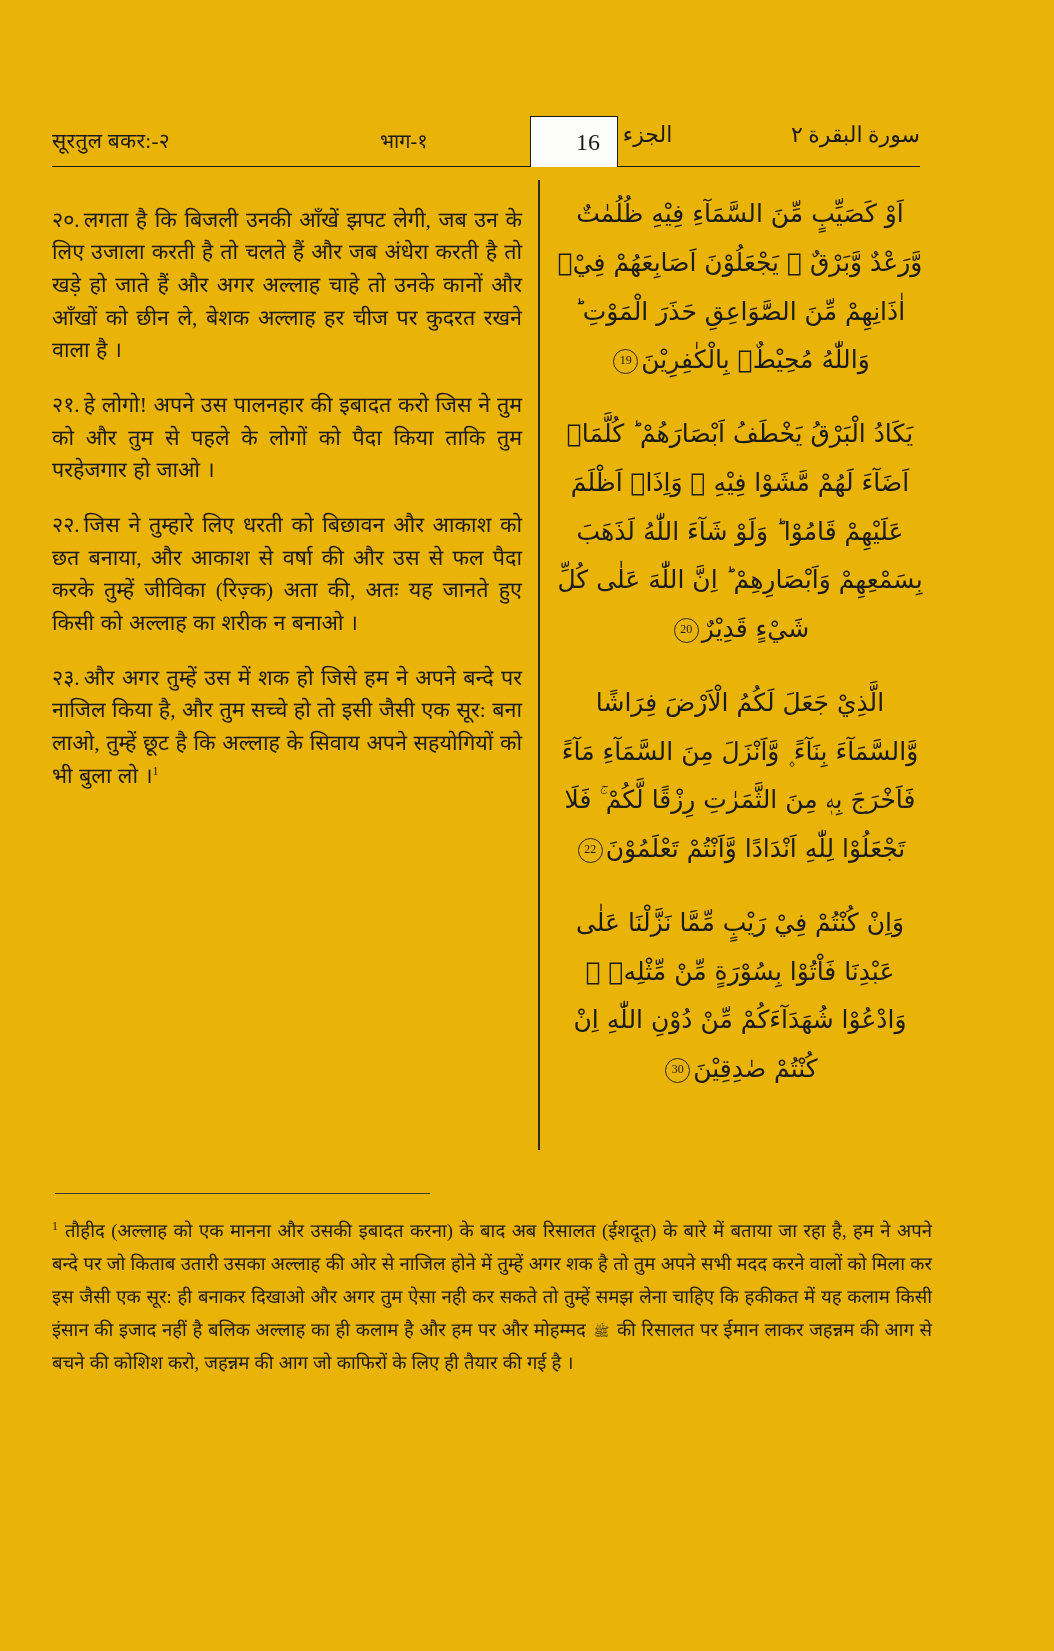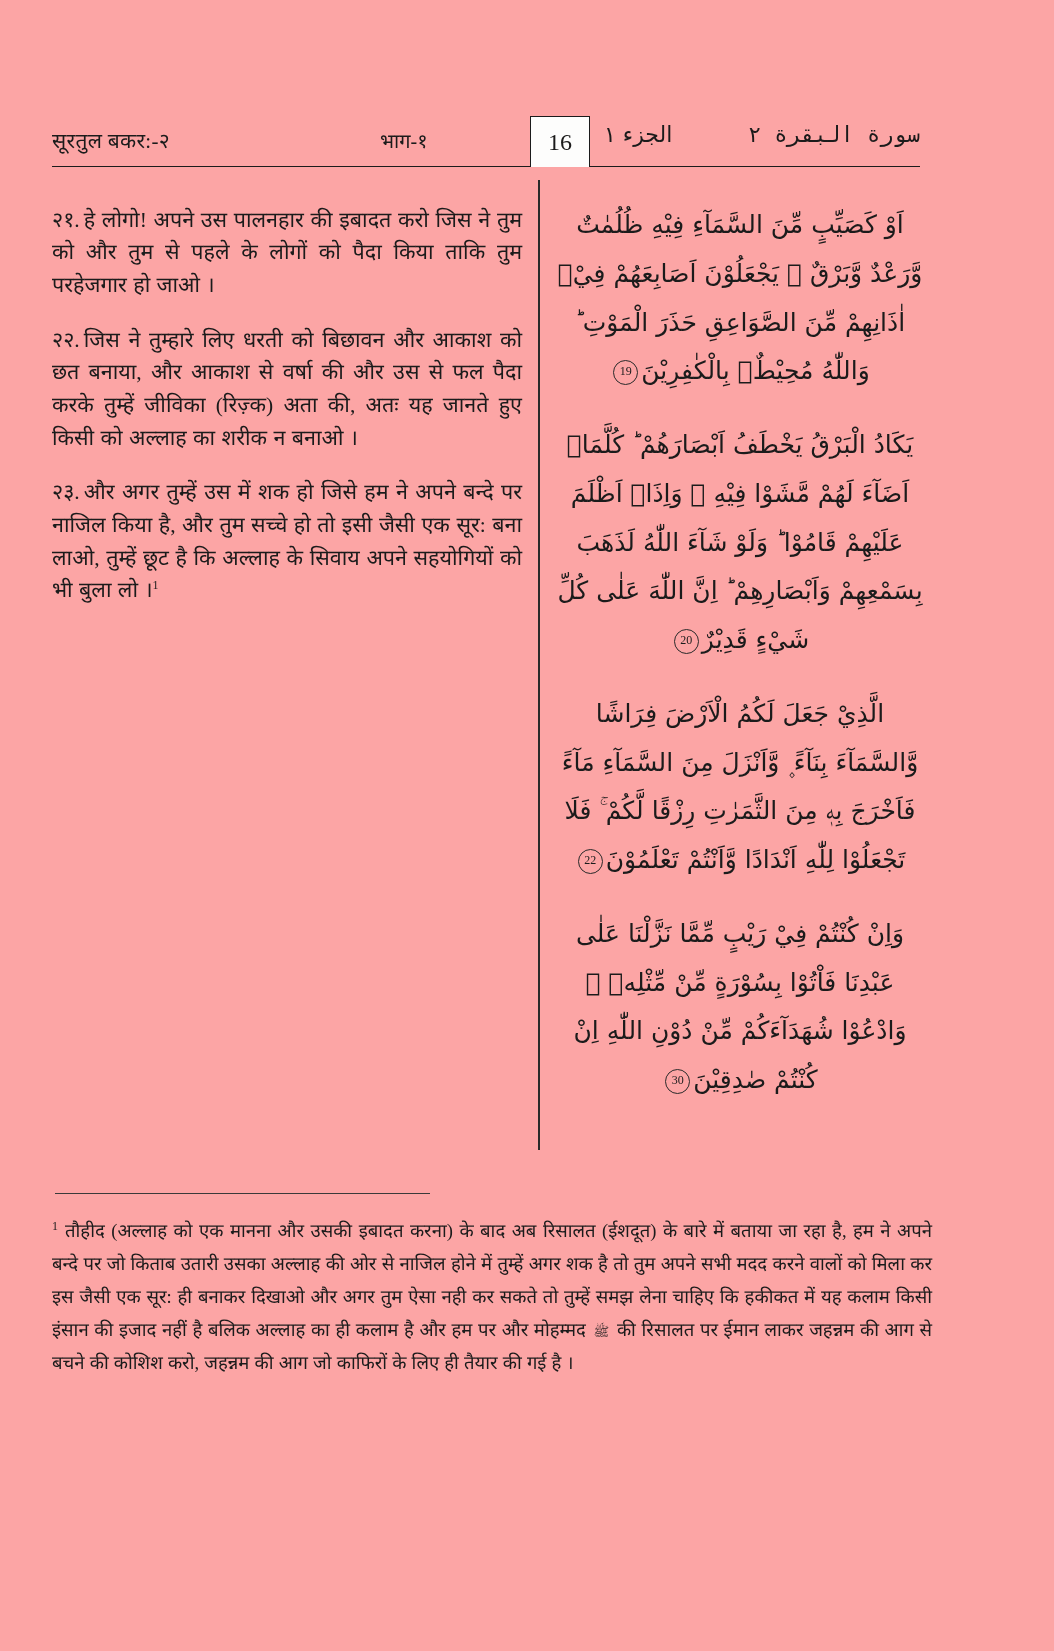--- a/index.html
+++ b/index.html
@@ -13,21 +13,21 @@
     font-family: "Liberation Serif", "DejaVu Serif", serif;
     color: #1b1b1b;
     position: relative;
     overflow: hidden;
   }
   .page {
     position: absolute;
     left: 0; top: 0;
     width: 1054px;
     height: 1651px;
-    background: #fca5a5;
+    background: #eab308;
   }
 
   
   .header {
     position: absolute;
     left: 52px;
     top: 122px;
     width: 868px;
     height: 48px;
   }
@@ -58,38 +58,39 @@
     height: 50px;
     border: 1.6px solid #1b1b1b;
     border-bottom: none;
     display: flex;
     align-items: center;
     justify-content: center;
     font-family: "Liberation Serif", serif;
     font-size: 24px;
     background: #fdfdfc;
     z-index: 3;
+    padding-left: 28px;
   }
   .hdr-juz {
     position: absolute;
     left: 552px;
     top: 0px;
     font-size: 22px;
     direction: rtl;
     white-space: nowrap;
     font-family: "DejaVu Sans", sans-serif;
   }
   .hdr-surah-ar {
     position: absolute;
     right: 0;
     top: 0px;
     font-size: 22px;
     direction: rtl;
     white-space: nowrap;
-    font-family: Liberation Mono, monospace;
+    font-family: Liberation Serif, serif;
   }
   .hdr-rule {
     position: absolute;
     left: 0;
     top: 44px;
     width: 868px;
     height: 1.4px;
     background: #1b1b1b;
   }
 
@@ -119,21 +120,21 @@
   }
   .hi-verse .vnum {
     font-weight: normal;
     padding-right: 4px;
   }
   .hi-verse:last-child { margin-bottom: 16px; }
 
   .col-arabic {
     position: absolute;
     left: 556px;
-    top: 176px;
+    top: 165px;
     width: 368px;
     direction: rtl;
     text-align: center;
   }
   .ar-verse {
     margin-bottom: 16px;
     font-size: 25px;
     line-height: 1.95;
     font-family: "DejaVu Sans", sans-serif;
     direction: rtl;
@@ -201,20 +202,23 @@
       <div class="hdr-juz">الجزء ١</div>
       <div class="hdr-surah-ar">سورة البقرة ٢</div>
       <div class="hdr-rule"></div>
     </div>
   </div>
 
   <div class="col-divider"></div>
 
   <div class="col-hindi">
     <p class="hi-verse">
+      <span class="vnum">२०.</span><span>लगता  है कि बिजली उनकी आँखें झपट लेगी,  जब  उन  के  लिए उजाला करती है तो चलते  हैं   और जब अंधेरा करती है तो खड़े हो जाते  हैं और अगर अल्लाह चाहे तो उनके कानों और  आँखों को छीन ले, बेशक अल्लाह हर चीज पर कुदरत रखने वाला है ।</span>
+    </p>
+    <p class="hi-verse">
       <span class="vnum">२१.</span><span>हे लोगो! अपने उस पालनहार की इबादत करो जिस ने  तुम  को  और तुम से पहले के लोगों  को  पैदा किया ताकि तुम परहेजगार हो जाओ ।</span>
     </p>
     <p class="hi-verse">
       <span class="vnum">२२.</span><span>जिस  ने  तुम्हारे लिए धरती को बिछावन और  आकाश  को छत बनाया, और आकाश से वर्षा  की  और  उस  से  फल पैदा करके तुम्हें जीविका  (रिज़्क) अता की, अतः यह जानते हुए किसी को अल्लाह का शरीक न बनाओ ।</span>
     </p>
     <p class="hi-verse">
       <span class="vnum">२३.</span><span>और अगर तुम्हें उस में शक हो जिसे हम ने अपने  बन्दे पर नाजिल किया है, और तुम सच्चे हो  तो इसी जैसी एक सूर: बना लाओ, तुम्हें छूट है कि   अल्लाह के सिवाय अपने सहयोगियों को भी बुला लो ।</span><span class="fn-marker" style="font-size:12px;vertical-align:super;">1</span>
     </p>
   </div>
 

